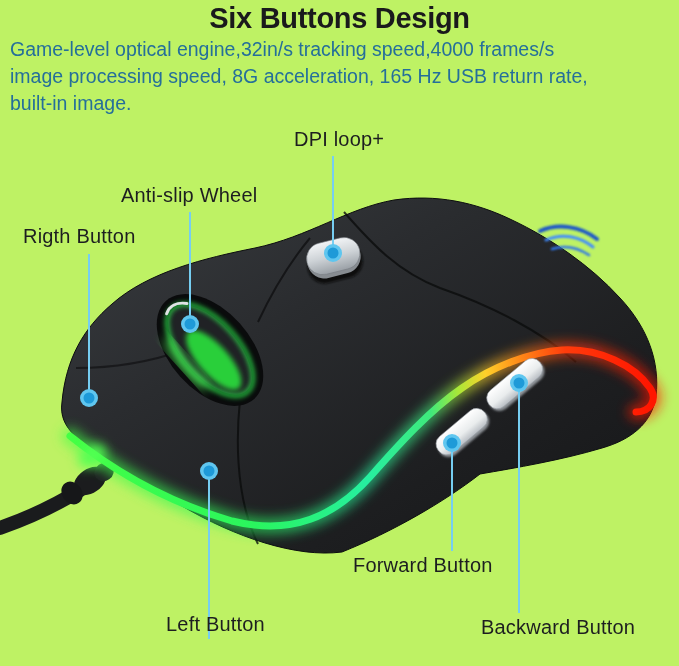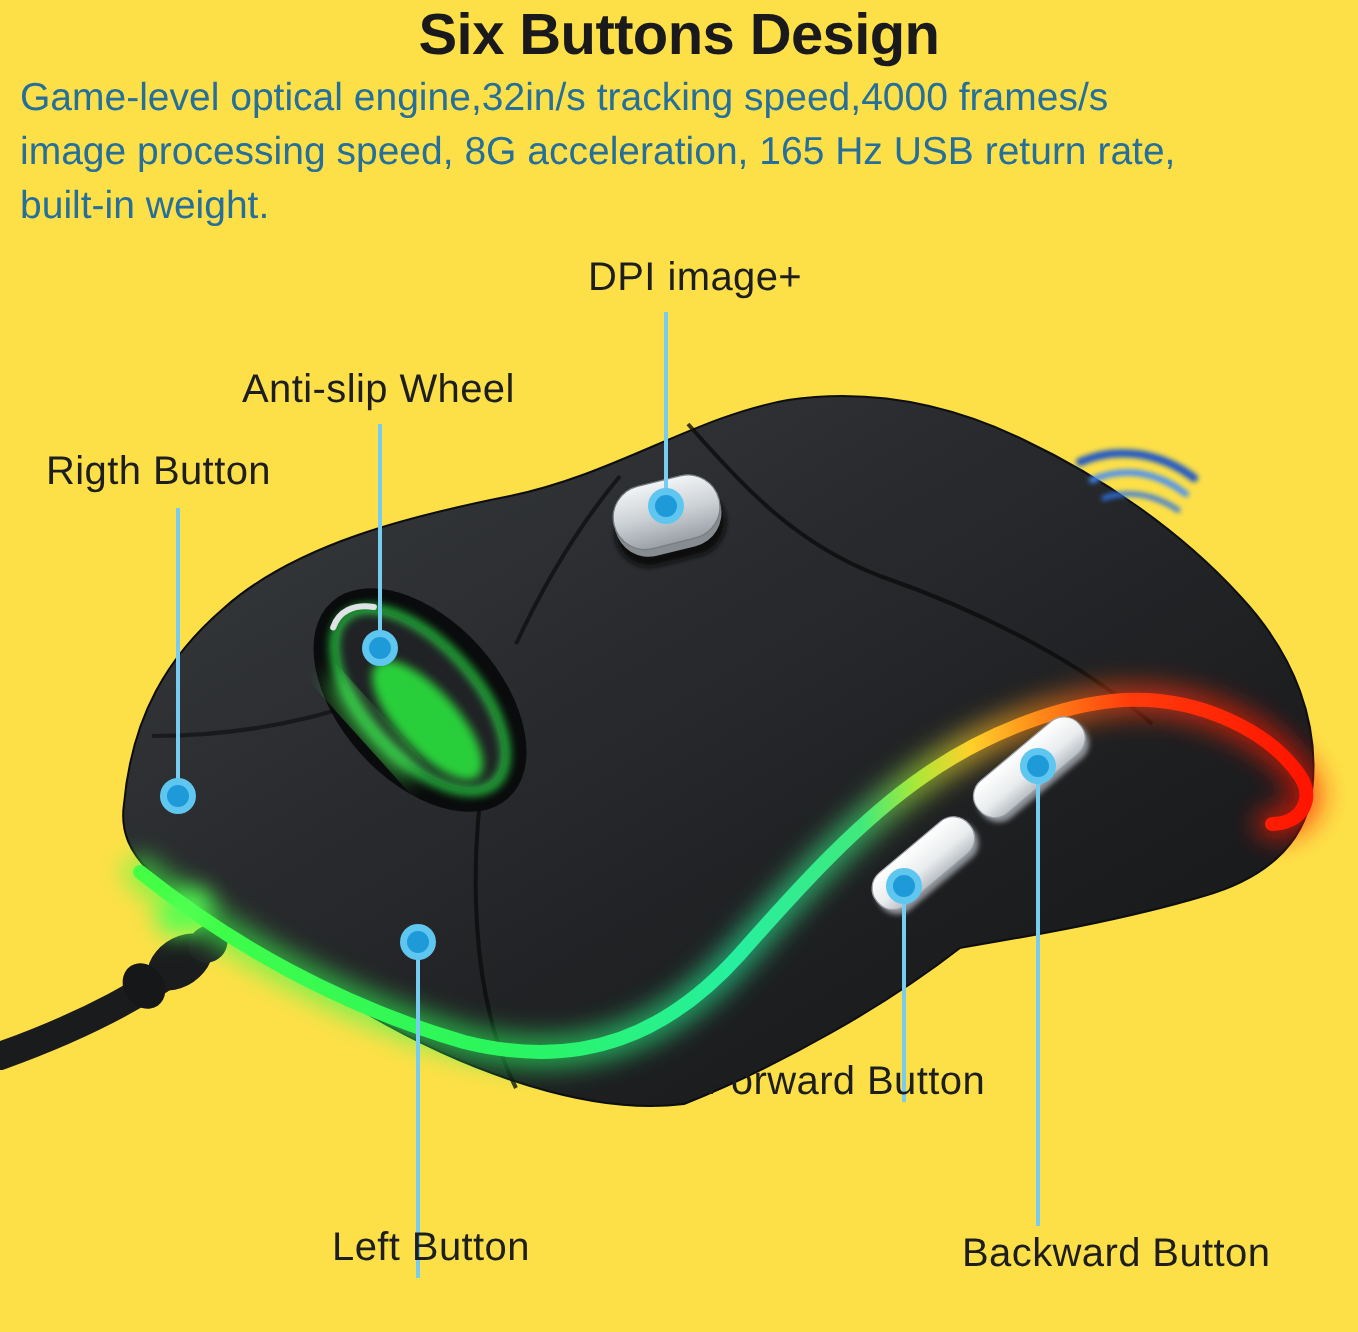--- a/index.html
+++ b/index.html
@@ -1,51 +1,51 @@
 <!DOCTYPE html>
 <html style="--c-title: #1a1a1c; --c-desc: #256f9a; --c-label: #1d1e20; --c-line: #76cdf1; --c-dot: #1e9ad8; --c-dot-ring: #5fc6ef; --c-led-green: #2ee83c; --c-led-red: #ff1e00; --c-logo-blue: #2f79ef;"><head>
 <meta charset="utf-8">
 <style>
   html,body{margin:0;padding:0;background:#ffffff;}
   .stage{
-    position:relative;width:679px;height:666px;background:#fde047;overflow:hidden;
+    position:relative;width:679px;height:666px;background:#bef264;overflow:hidden;
     font-family:"Liberation Sans", sans-serif;
   }
   .stage svg{position:absolute;left:0;top:0;display:block;}
   .title{
     position:absolute;top:2px;left:0;width:679px;text-align:center;
     font-size:29px;font-weight:bold;letter-spacing:-0.3px;color:var(--c-title);
   }
   .desc{position:absolute;left:10px;top:36px;display:flex;flex-direction:column;}
   .dline{font-size:19.5px;line-height:27px;color:var(--c-desc);white-space:nowrap;}
   .lbl{
     position:absolute;font-size:20px;letter-spacing:.2px;color:var(--c-label);
     white-space:nowrap;
   }
   #lbl-dpi{left:294px;top:128px}
   #lbl-wheel{left:121px;top:184px}
   #lbl-right{left:23px;top:225px}
   #lbl-left{left:166px;top:613px}
-  #lbl-forward{left:353px;top:530px}
+  #lbl-forward{left:353px;top:554px}
   #lbl-backward{left:481px;top:616px}
   .callout-line{stroke:var(--c-line);stroke-width:2;fill:none;}
   .dot-ring{fill:var(--c-dot-ring);}
   .dot-core{fill:var(--c-dot);}
 </style>
 </head>
 <body>
 
 <div class="stage">
 
   <div class="title">Six Buttons Design</div>
 
   <div class="desc">
     <span class="dline">Game-level optical engine,32in/s tracking speed,4000 frames/s</span>
     <span class="dline">image processing speed, 8G acceleration, 165 Hz USB return rate,</span>
-    <span class="dline">built-in weight.</span>
+    <span class="dline">built-in image.</span>
   </div>
 
   <svg width="679" height="666" viewBox="0 0 679 666">
     <defs>
       <linearGradient id="bodyGrad" x1="0" y1="0" x2="1" y2="1">
         <stop offset="0" stop-color="#3a3d41"></stop>
         <stop offset="0.35" stop-color="#2a2c2f"></stop>
         <stop offset="0.7" stop-color="#1d1e20"></stop>
         <stop offset="1" stop-color="#151618"></stop>
       </linearGradient>
@@ -179,20 +179,20 @@
         <circle class="dot-ring" cx="452" cy="443" r="9"></circle>
           <circle class="dot-core" cx="452" cy="443" r="5.5"></circle>
       </g>
       <g>
         <circle class="dot-ring" cx="519" cy="383" r="9"></circle>
           <circle class="dot-core" cx="519" cy="383" r="5.5"></circle>
       </g>
     </g>
   </svg>
 
-  <div class="lbl" id="lbl-dpi">DPI image+</div>
+  <div class="lbl" id="lbl-dpi">DPI loop+</div>
   <div class="lbl" id="lbl-wheel">Anti-slip Wheel</div>
   <div class="lbl" id="lbl-right">Rigth Button</div>
   <div class="lbl" id="lbl-left">Left Button</div>
   <div class="lbl" id="lbl-forward">Forward Button</div>
   <div class="lbl" id="lbl-backward">Backward Button</div>
 
 </div>
 
 </body></html>

